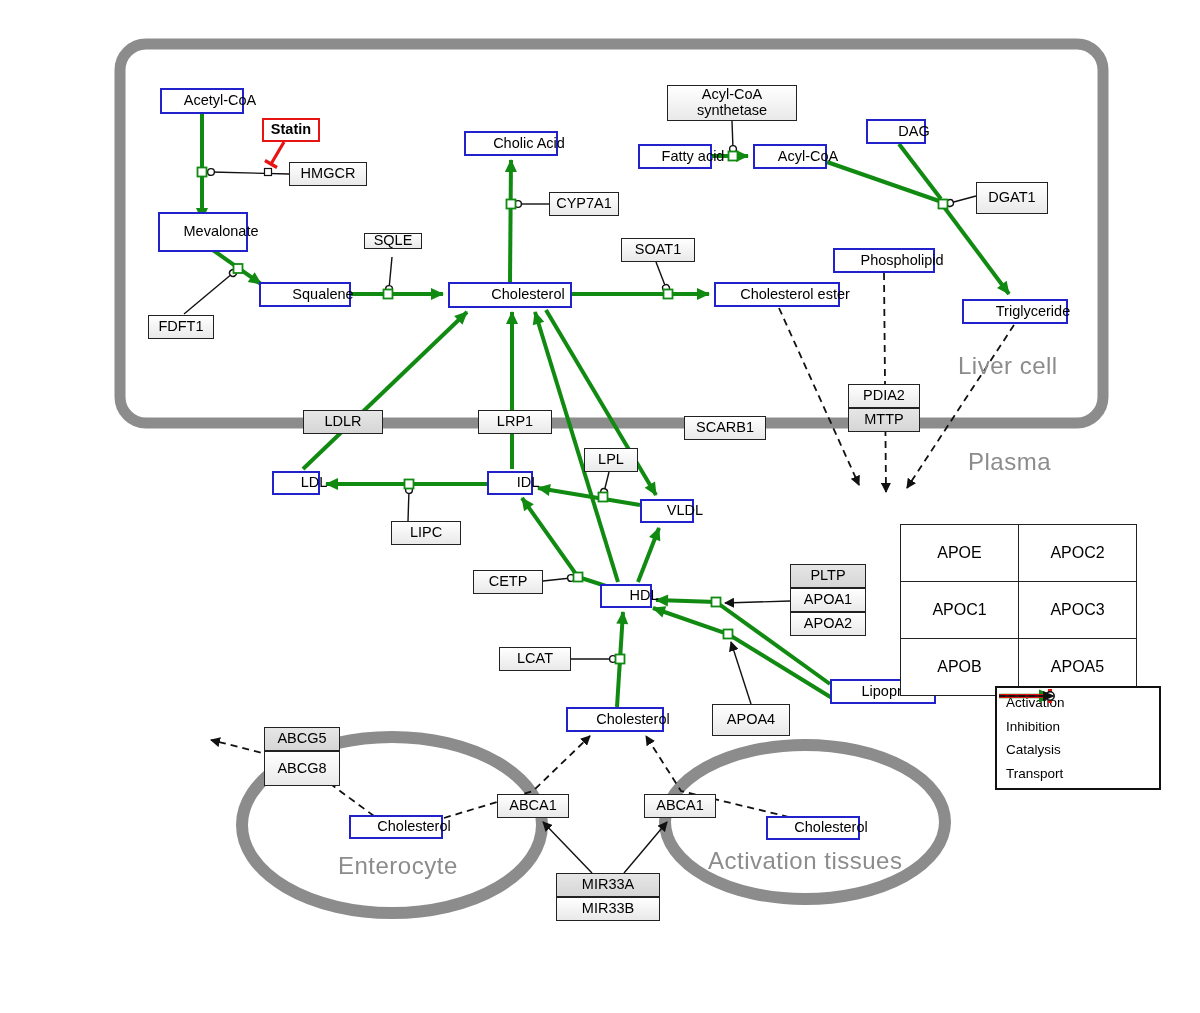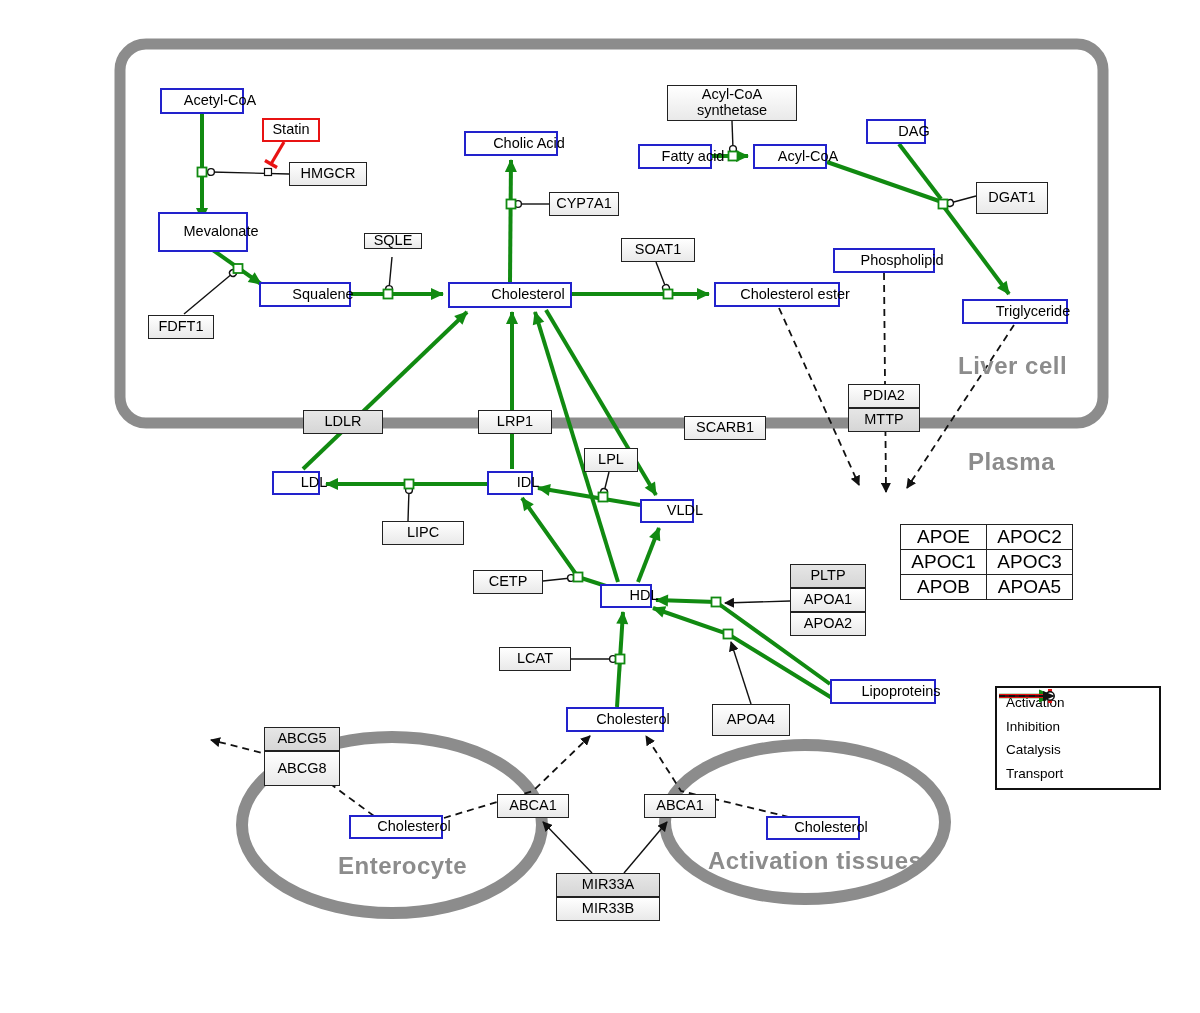--- a/index.html
+++ b/index.html
@@ -16,27 +16,27 @@
   .d{stroke:#111;stroke-width:1.8;fill:none;stroke-dasharray:7 5;}
   .anchor{fill:#fff;stroke:var(--activation-green,#118a11);stroke-width:1.8;}
   .anchor-sm{fill:#fff;stroke:#111;stroke-width:1.2;}
 
   
   .node{position:absolute;box-sizing:border-box;display:flex;align-items:center;justify-content:center;
         text-align:center;font-size:14.5px;line-height:1.08;color:#000;background:#fff;white-space:nowrap;}
   .entity{border:2px solid var(--entity-blue,#2222cc);padding-left:36px;}
   .enzyme{border:1px solid #222;background:linear-gradient(180deg,#ffffff 0%,#e9e9e9 100%);}
   .shade{background:linear-gradient(180deg,#e6e6e6 0%,#d6d6d6 100%);}
-  .redbox{border:2px solid var(--inhibition-red,#e81313);}
+  .redbox{border:2px solid var(--inhibition-red,#e81313);font-weight:bold;}
   .multiline{white-space:pre-line;}
 
-  .region{position:absolute;font-weight:bold;font-size:24px;color:var(--membrane-gray,#8c8c8c);letter-spacing:.5px;}
+  .region{position:absolute;font-weight:normal;font-size:24px;color:var(--membrane-gray,#8c8c8c);letter-spacing:.5px;}
 
   .apo{position:absolute;left:900px;top:524px;border-collapse:collapse;}
-  .apo td{border:1px solid #222;width:85px;height:24px;text-align:center;font-size:19px;background:#fff;padding:0;}
+  .apo td{border:1px solid #222;width:85px;height:24px;text-align:center;font-size:16px;background:#fff;padding:16px;}
 
   .legend{position:absolute;left:995px;top:686px;width:166px;height:104px;border:2px solid #111;background:#fff;
           box-sizing:border-box;padding:7px 9px;display:flex;flex-direction:column;justify-content:space-between;}
   .legend-row{display:flex;align-items:center;justify-content:space-between;font-size:13.5px;color:#000;}
 </style>
 </head>
 <body>
 
 <div class="stage">
 
@@ -157,21 +157,21 @@
 <div class="node enzyme" style="left:549px;top:192px;width:70px;height:24px">CYP7A1</div>
 <div class="node enzyme" style="left:621px;top:238px;width:74px;height:24px">SOAT1</div>
 <div class="node enzyme multiline" style="left:667px;top:85px;width:130px;height:36px">Acyl-CoA
 synthetase</div>
 <div class="node enzyme" style="left:976px;top:182px;width:72px;height:32px">DGAT1</div>
 <div class="node enzyme shade" style="left:303px;top:410px;width:80px;height:24px">LDLR</div>
 <div class="node enzyme" style="left:478px;top:410px;width:74px;height:24px">LRP1</div>
 <div class="node enzyme" style="left:684px;top:416px;width:82px;height:24px">SCARB1</div>
 <div class="node enzyme" style="left:848px;top:384px;width:72px;height:24px">PDIA2</div>
 <div class="node enzyme shade" style="left:848px;top:408px;width:72px;height:24px">MTTP</div>
-<div class="node enzyme" style="left:382px;top:521px;width:82px;height:24px">LIPC</div>
+<div class="node enzyme" style="left:391px;top:521px;width:70px;height:24px">LIPC</div>
 <div class="node enzyme" style="left:584px;top:448px;width:54px;height:24px">LPL</div>
 <div class="node enzyme" style="left:473px;top:570px;width:70px;height:24px">CETP</div>
 <div class="node enzyme shade" style="left:790px;top:564px;width:76px;height:24px">PLTP</div>
 <div class="node enzyme" style="left:790px;top:588px;width:76px;height:24px">APOA1</div>
 <div class="node enzyme" style="left:790px;top:612px;width:76px;height:24px">APOA2</div>
 <div class="node enzyme" style="left:499px;top:647px;width:72px;height:24px">LCAT</div>
 <div class="node enzyme" style="left:712px;top:704px;width:78px;height:32px">APOA4</div>
 <div class="node enzyme shade" style="left:264px;top:727px;width:76px;height:24px">ABCG5</div>
 <div class="node enzyme" style="left:264px;top:751px;width:76px;height:35px">ABCG8</div>
 <div class="node enzyme" style="left:497px;top:794px;width:72px;height:24px">ABCA1</div>

